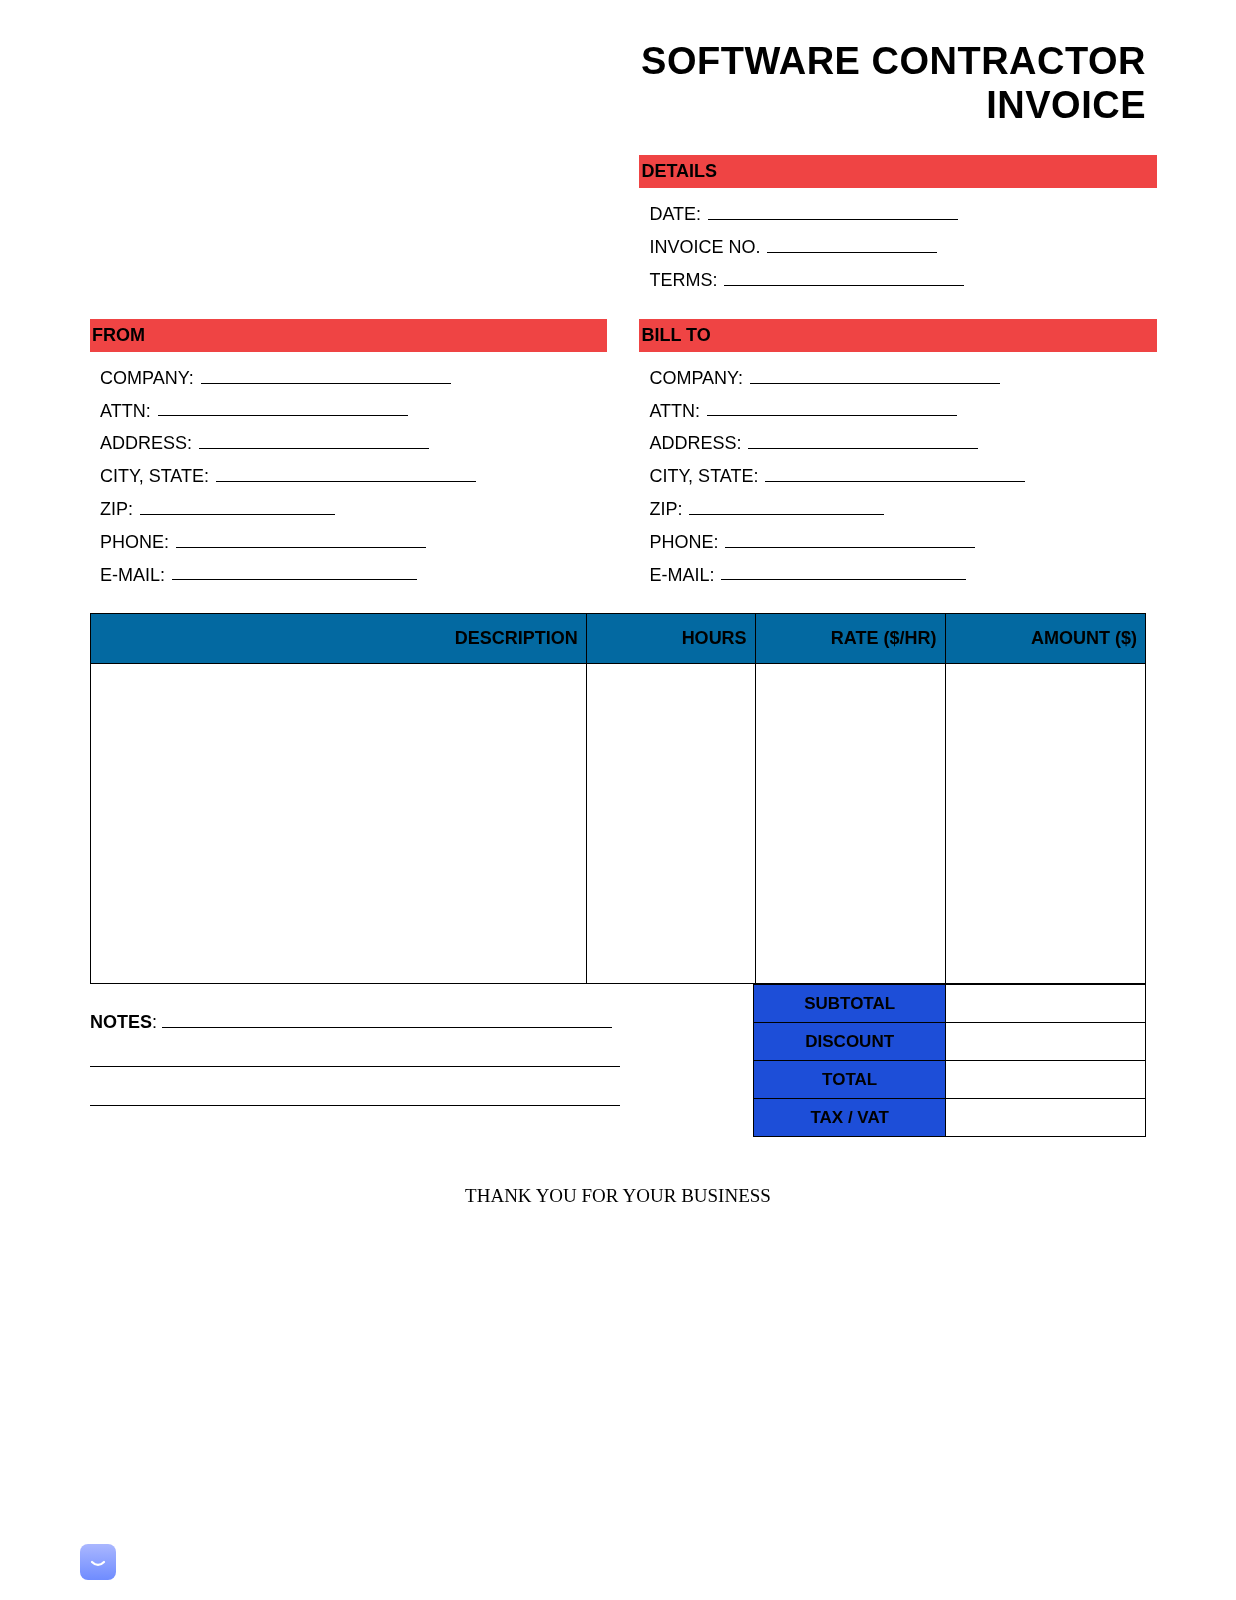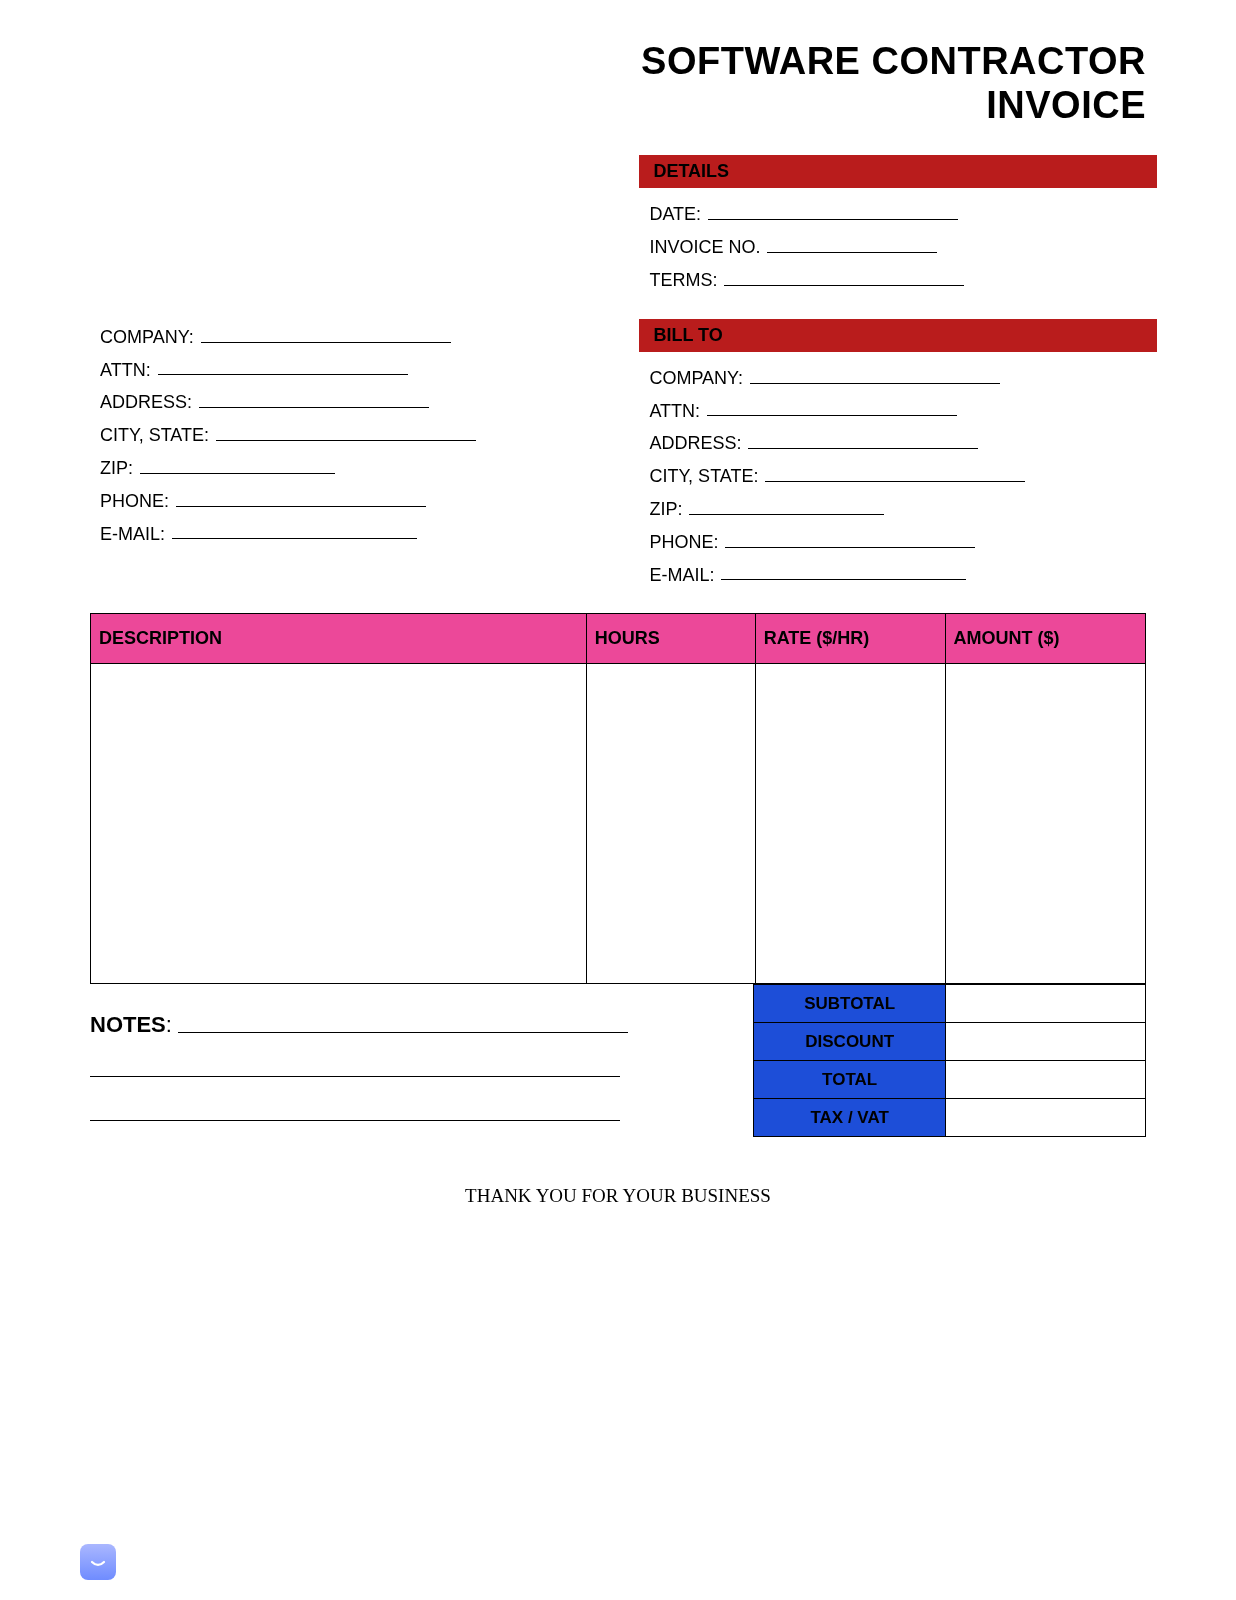--- a/index.html
+++ b/index.html
@@ -29,24 +29,24 @@
       gap: 32px;
       margin-bottom: 24px;
     }
     .col-left {
       flex: 0 0 49%;
     }
     .col-right {
       flex: 0 0 49%;
     }
     .section-header {
-      background: #b91c1c;
+      background: #ef4444;
       font-weight: 700;
       font-size: 18px;
-      padding: 6px 14px;
+      padding: 6px 2px;
       margin-bottom: 8px;
     }
     .field-line {
       font-size: 18px;
       padding: 4px 10px;
       white-space: nowrap;
     }
     .field-label {
       display: inline;
     }
@@ -63,47 +63,47 @@
     }
     .two-col > div {
       flex: 0 0 49%;
     }
     .invoice-table {
       width: 100%;
       border-collapse: collapse;
       margin-top: 24px;
     }
     .invoice-table th {
-      background: #ec4899;
+      background: #0369a1;
       border: 1.5px solid #000;
       padding: 14px 8px;
       font-size: 18px;
       font-weight: 700;
-      text-align: left;
+      text-align: right;
     }
     .invoice-table td {
       border: 1.5px solid #000;
       padding: 0;
     }
     .col-desc { width: 47%; }
     .col-hours { width: 16%; }
     .col-rate { width: 18%; }
     .col-amount { width: 19%; }
     .body-row td {
       height: 320px;
       vertical-align: top;
     }
     .totals-section {
       display: flex;
       width: 100%;
     }
     .notes-area {
       flex: 0 0 62.8%;
       padding: 24px 8px 0 0;
-      font-size: 22px;
+      font-size: 18px;
     }
     .notes-line {
       margin-bottom: 6px;
     }
     .notes-label {
       font-weight: 700;
       display: inline;
     }
     .notes-underline {
       display: inline-block;
@@ -172,20 +172,21 @@
     </div>
     <div class="field-line">
       <span class="field-label">TERMS:</span>
       <span class="field-underline" style="width:240px"></span>
     </div>
   </div>
 </div>
 
 <div class="two-col">
   <div>
+    <div class="section-header">FROM</div>
     <div class="field-line">
       <span class="field-label">COMPANY:</span>
       <span class="field-underline" style="width:250px"></span>
     </div>
     <div class="field-line">
       <span class="field-label">ATTN:</span>
       <span class="field-underline" style="width:250px"></span>
     </div>
     <div class="field-line">
       <span class="field-label">ADDRESS:</span>

